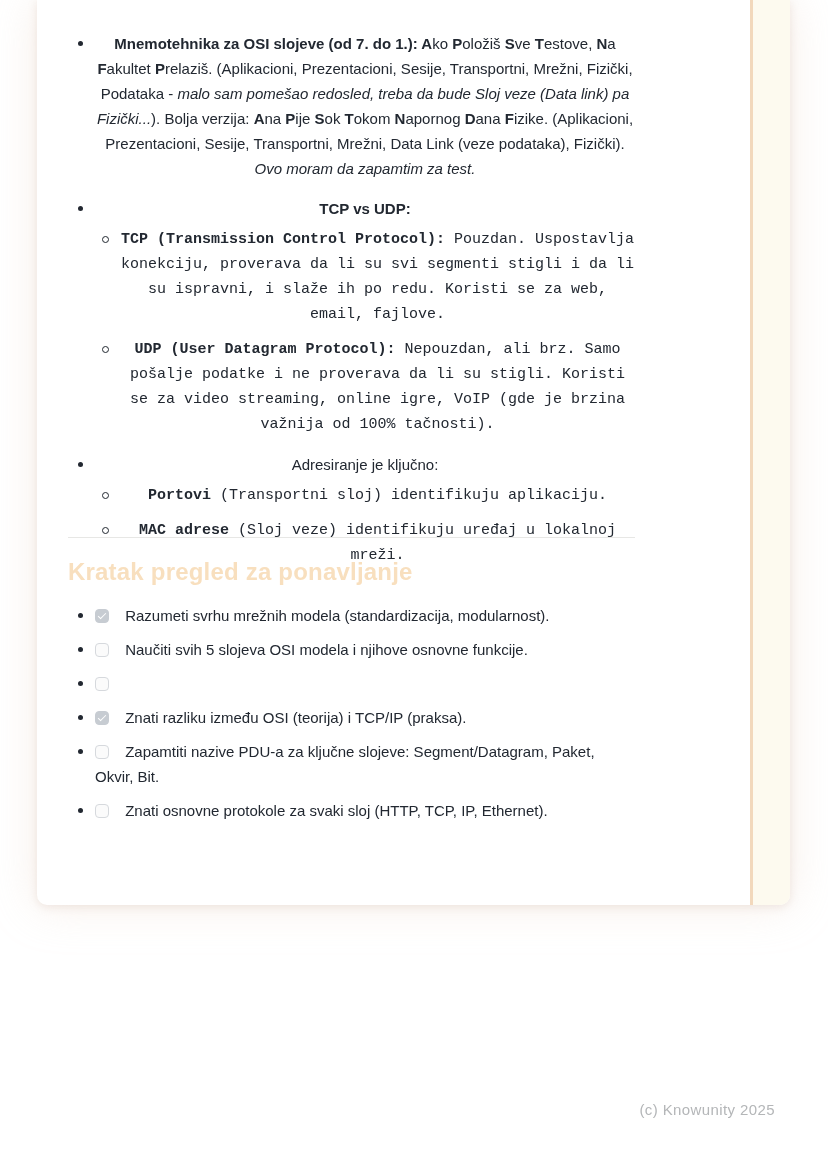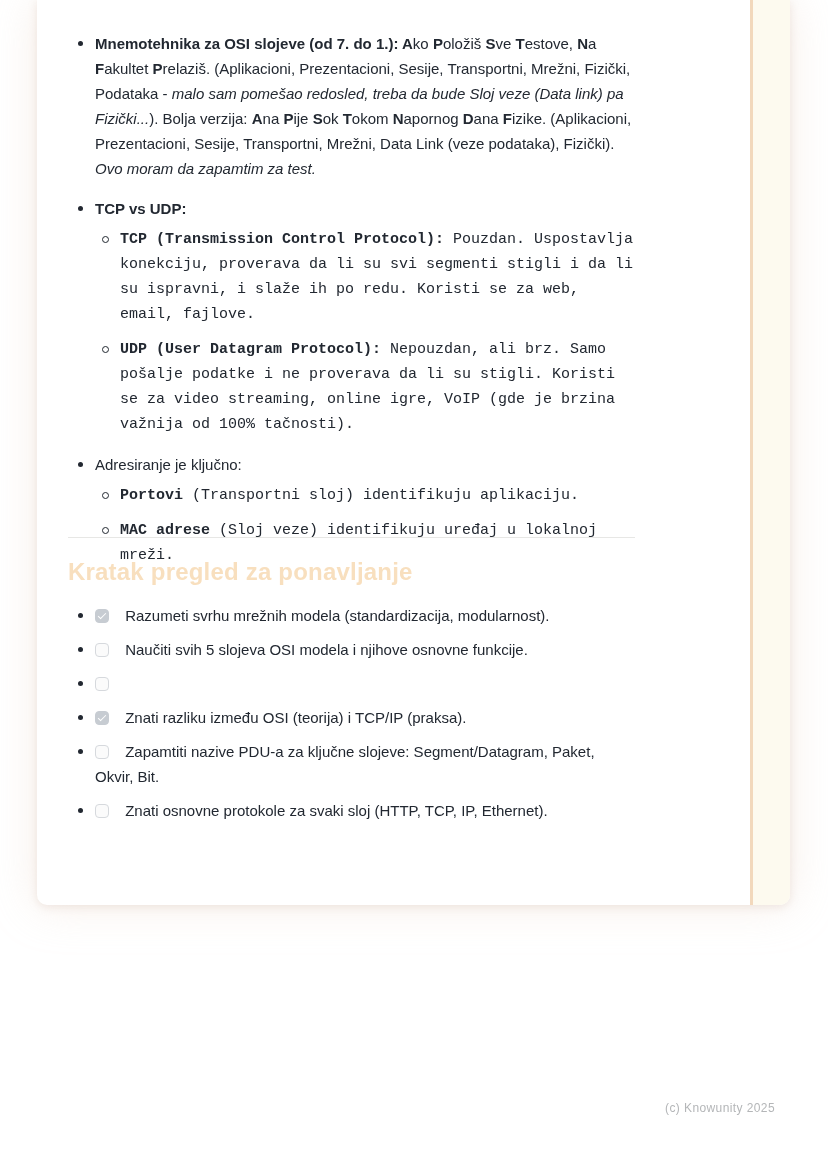--- a/index.html
+++ b/index.html
@@ -28,21 +28,21 @@
     background: var(--margin-strip, #FDFAEF);
     border-left: 3px solid var(--margin-line, #F2D8BC);
     border-bottom-right-radius: 10px;
   }
 
   .toplist {
     position: absolute; left: 31px; top: 31px; width: 567px;
     list-style: none;
     font-size: 15px; line-height: 25px;
   }
-  .toplist > li.top { position: relative; padding-left: 27px; margin-bottom: 15px; }
+  .toplist > li.top { position: relative; padding-left: 27px; margin-bottom: 15px; text-align: center; }
   .toplist > li.top::before {
     content: ""; position: absolute; left: 10px; top: 10px;
     width: 5px; height: 5px; border-radius: 50%; background: var(--text, #222831);
   }
   .sublist { list-style: none; margin-top: 6px; font-family: Liberation Mono, monospace; }
   .sublist > li.sub { position: relative; padding-left: 25px; margin-bottom: 10px; }
   .sublist > li.sub::before {
     content: ""; position: absolute; left: 7px; top: 9px;
     width: 5px; height: 5px; border-radius: 50%;
     border: 1.5px solid var(--text, #222831); background: transparent;
@@ -89,21 +89,21 @@
     content: ""; position: absolute;
     left: 2px; top: 3px;
     width: 7px; height: 3px;
     border-left: 1.8px solid #ffffff;
     border-bottom: 1.8px solid #ffffff;
     transform: rotate(-45deg);
   }
 
   .footer {
     position: absolute; top: 1101px; right: 53px;
-    font-size: 12px; letter-spacing: 0.4px;
+    font-size: 15px; letter-spacing: 0.4px;
     color: var(--footer-text, #B4B6B8);
   }
 </style>
 </head>
 <body>
 
 <div class="viewport">
 
   <div class="page-card">
     <div class="margin-strip"></div>

